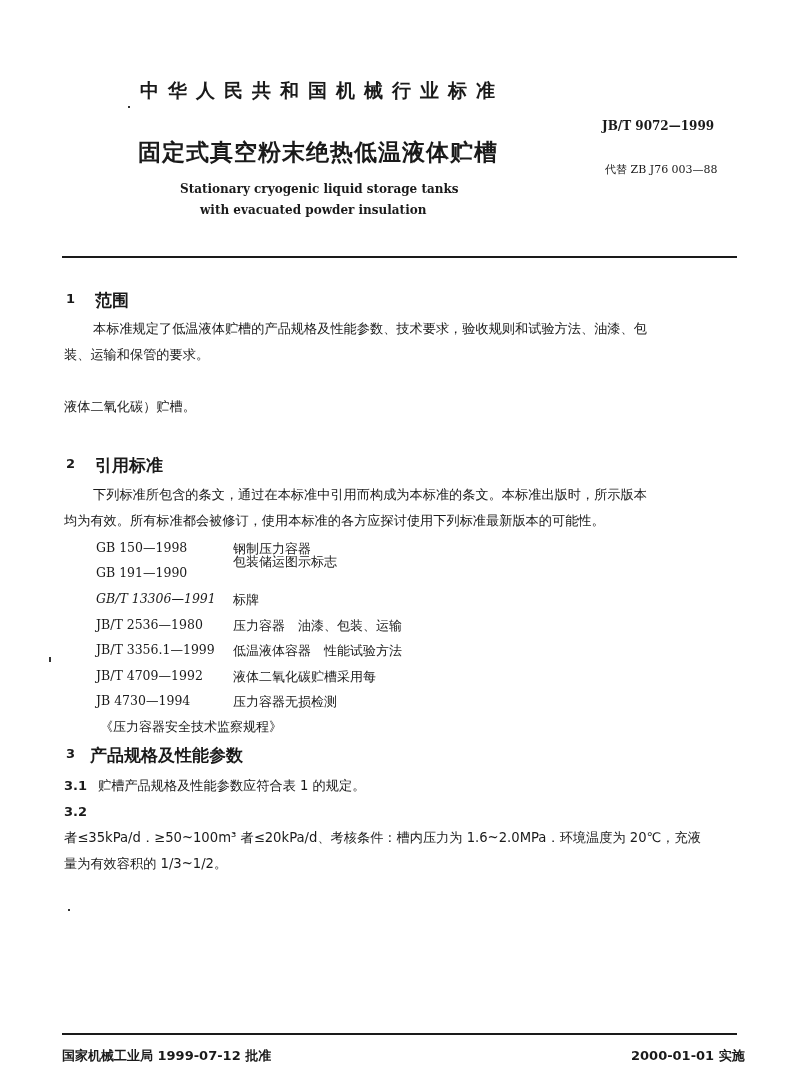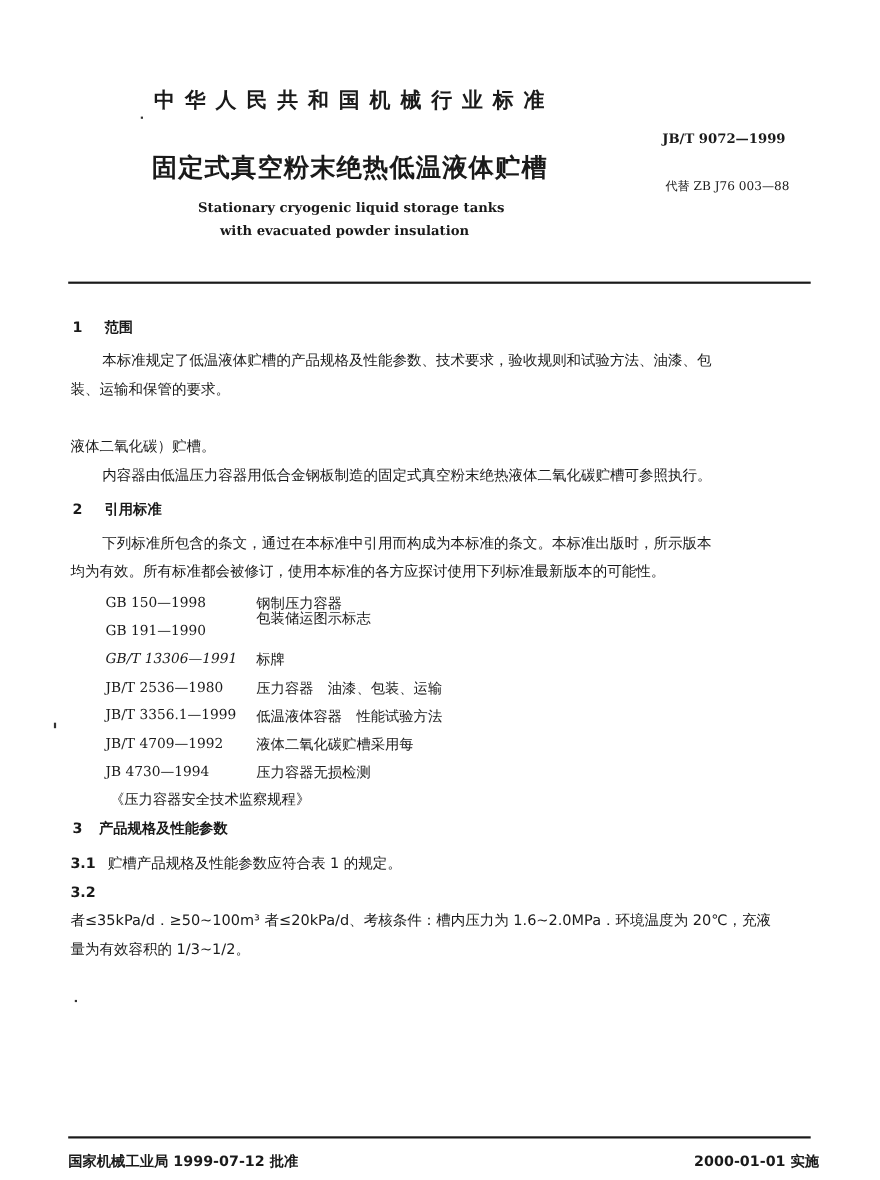--- a/index.html
+++ b/index.html
@@ -29,21 +29,21 @@
   .hdr-en2 { left: 200px; top: 203px; font-size: 12px; font-weight: bold; z-index: 1; }
   .hdr-code { left: 602px; top: 119px; font-size: 12px; font-weight: bold; z-index: 1; }
   .hdr-replace { left: 605px; top: 162px; font-size: 11px; z-index: 1; }
 
   .rule { position: absolute; left: 62px; width: 675px; height: 2px; background: #1a1a1a; }
   .rule-top { top: 256px; }
   .rule-bottom { top: 1033px; }
 
   .txt { font-size: 13.2px; line-height: 1; font-family: "DejaVu Sans", "Liberation Sans", sans-serif; z-index: 1; }
   .sec-num { font-weight: bold; font-size: 13px; }
-  .sec-title { font-weight: bold; font-size: 13px; font-family: Liberation Mono, monospace; }
+  .sec-title { font-weight: bold; font-size: 17px; font-family: Liberation Serif, serif; }
 
   .ref-code { font-size: 12.5px; font-family: "DejaVu Serif", "Liberation Serif", serif; }
   .ref-name { font-size: 13px; font-family: "DejaVu Sans", "Liberation Sans", sans-serif; }
 
   .foot { font-size: 13px; font-weight: bold; font-family: "DejaVu Sans", "Liberation Sans", sans-serif; }
   .dot { position: absolute; width: 2px; height: 2px; background: #333; }
 </style>
 </head>
 <body>
 
@@ -58,21 +58,20 @@
   <div class="abs hdr-en2">with evacuated powder insulation</div>
 
   <div class="rule rule-top"></div>
 
   <div class="abs txt sec-num" style="left:66px; top:292px;">1</div>
   <div class="abs txt sec-title" style="left:95px; top:292px;">范围</div>
 
   <div class="abs txt" style="left:93px; top:322px;">本标准规定了低温液体贮槽的产品规格及性能参数、技术要求，验收规则和试验方法、油漆、包</div>
   <div class="abs txt" style="left:64px; top:348px;">装、运输和保管的要求。</div>
   <div class="abs txt" style="left:64px; top:400px;">液体二氧化碳）贮槽。</div>
-  <div class="abs txt" style="left:93px; top:426px;">内容器由低温压力容器用低合金钢板制造的固定式真空粉末绝热液体二氧化碳贮槽可参照执行。</div>
 
   <div class="abs txt sec-num" style="left:66px; top:457px;">2</div>
   <div class="abs txt sec-title" style="left:95px; top:457px;">引用标准</div>
 
   <div class="abs txt" style="left:93px; top:488px;">下列标准所包含的条文，通过在本标准中引用而构成为本标准的条文。本标准出版时，所示版本</div>
   <div class="abs txt" style="left:64px; top:514px;">均为有效。所有标准都会被修订，使用本标准的各方应探讨使用下列标准最新版本的可能性。</div>
 
   <div>
     <div class="abs ref-code" style="left:96px; top:540px;">GB 150—1998</div>
     <div class="abs ref-name" style="left:233px; top:540px;">钢制压力容器</div>

